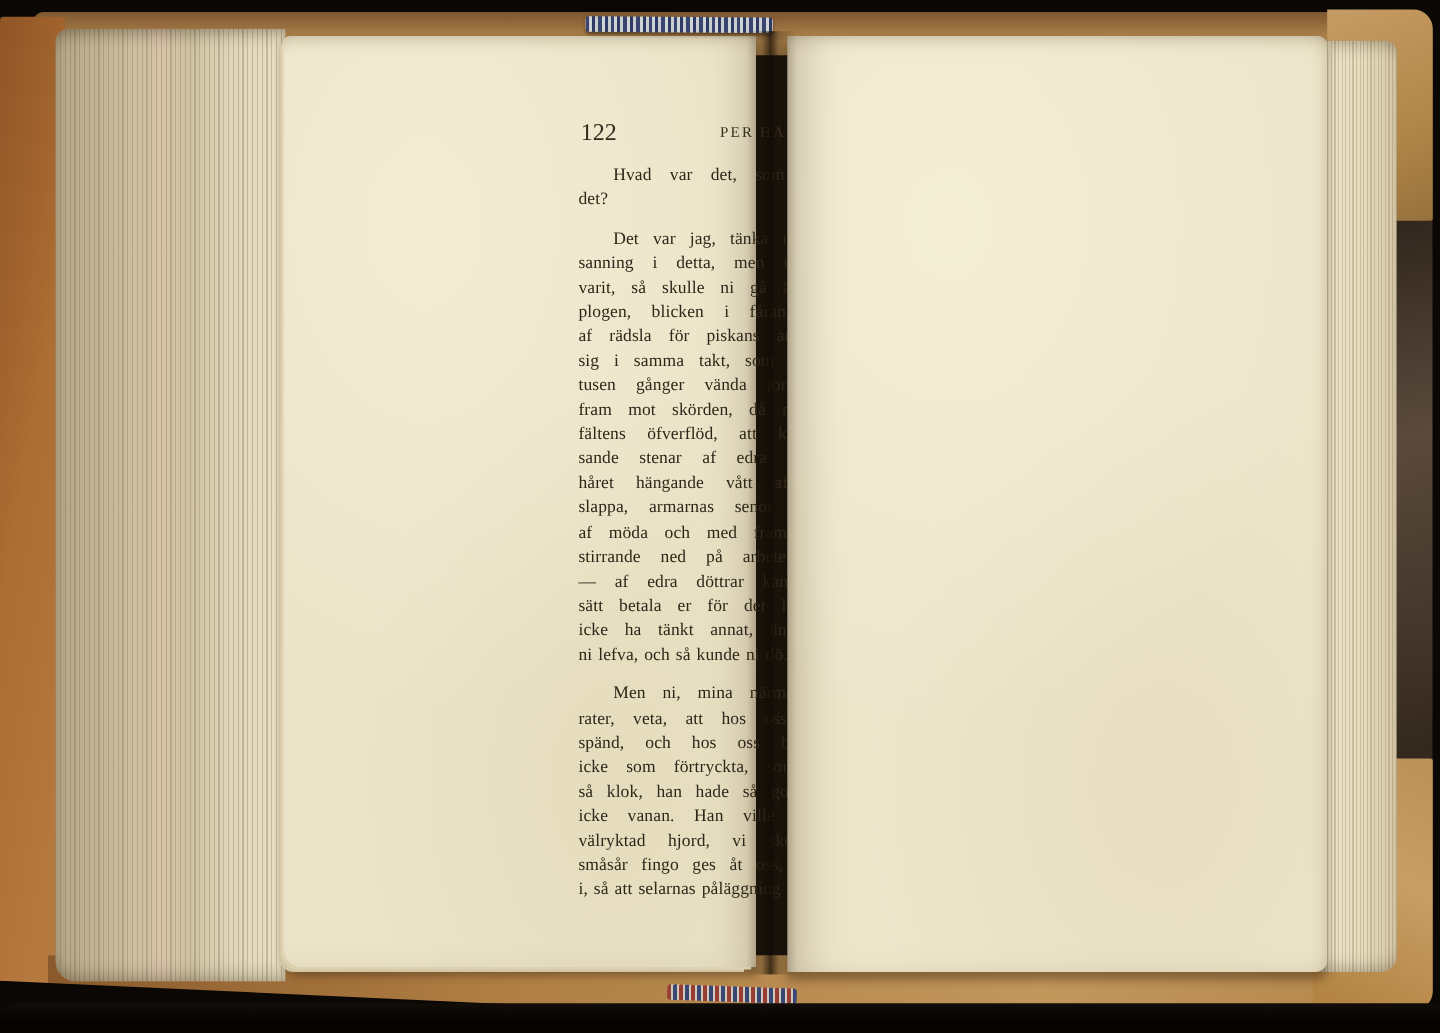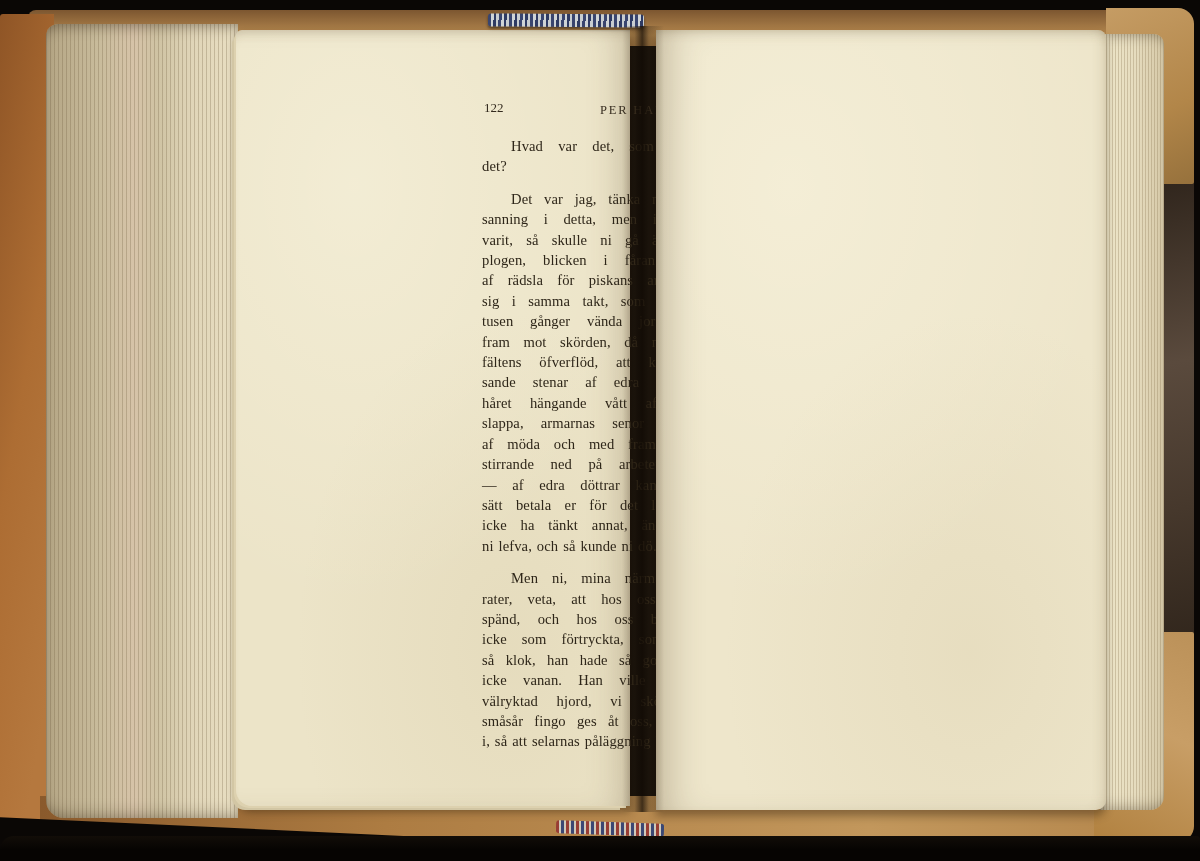--- a/index.html
+++ b/index.html
@@ -103,21 +103,21 @@
   }
   
   .text-block{position:absolute;top:70px;z-index:7;}
   .text-left{left:246px;width:362px;}
   .header-row{position:relative;height:22px;margin-bottom:14px;}
   .running-title{
     position:absolute;left:0;right:0;text-align:center;top:3px;
     font-size:12.5px;letter-spacing:1.8px;color:#38
 2e21;color:#382e21;
   }
-  .page-num{position:absolute;top:0;font-size:13px;color:#332a1e;}
+  .page-num{position:absolute;top:0;font-size:20px;color:#332a1e;}
   .num-left{left:2px;}
   .body-text{font-size:14.6px;color:#2e2619;letter-spacing:.1px;word-spacing:1.2px;}
   .bline{line-height:20.4px;text-align:justify;text-align-last:justify;}
   .bline.lastline{text-align-last:left;}
   .bline.firstline{text-indent:29px;}
   .para.gap{margin-top:12px;}
 </style>
 </head>
 <body>
 

